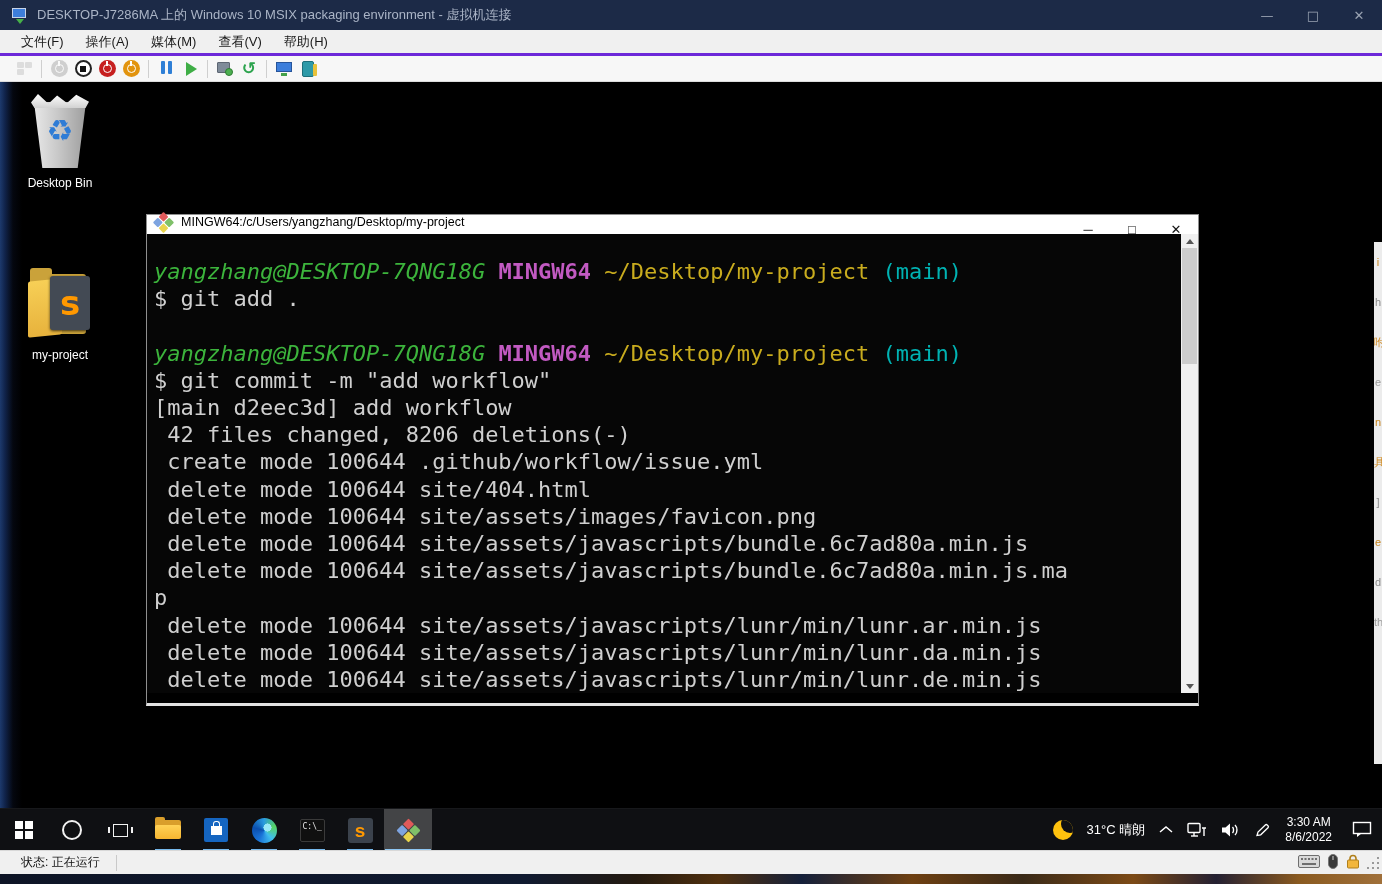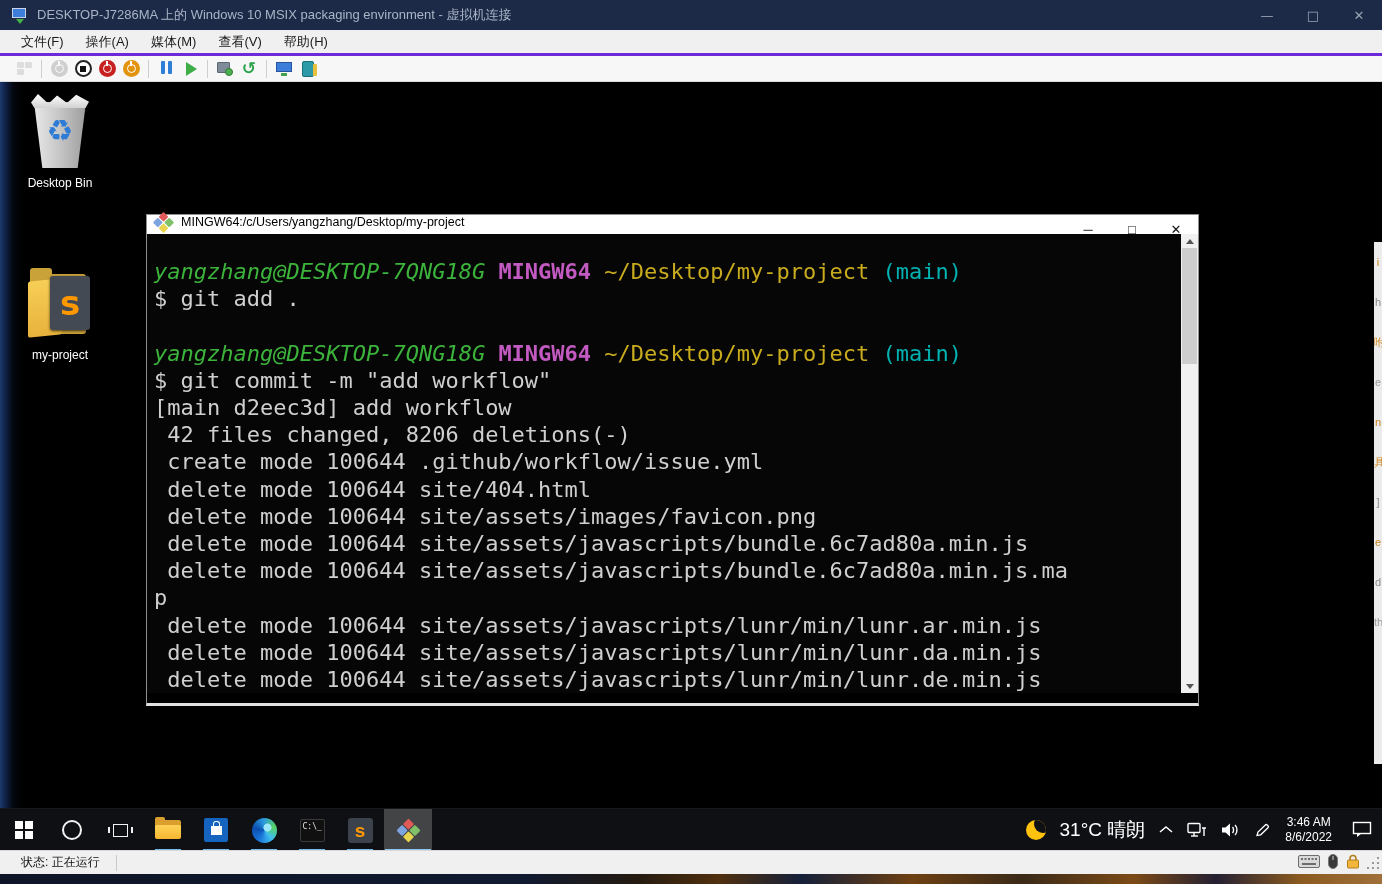--- a/index.html
+++ b/index.html
@@ -123,21 +123,21 @@
                conic-gradient(from 140deg, #3fbdf0, #1973d8, #0b4fae, #2a9ae0, #57d463, #3fbdf0); }
   .cmd-icon { width:25px; height:23px; background:#101010; border:1px solid #3a3a3a; color:#e8e8e8;
     font-family:"DejaVu Sans Mono", monospace; font-size:8px; display:flex; align-items:flex-start; padding:2px; border-radius:2px; }
   .subl-icon { width:25px; height:25px; background:#3b424c; border-radius:3px; color:#ff9800;
     font-size:19px; font-weight:bold; display:flex; align-items:center; justify-content:center; line-height:1; }
   .app-btn .git-diamond { margin:0; width:17px; height:17px; }
   .tb-spacer { flex:1; }
   .tray { display:flex; align-items:center; gap:14px; padding-right:10px; }
   .moon { width:20px; height:20px; border-radius:50%; background:#ffc20e; position:relative; overflow:hidden; }
   .moon::after { content:""; position:absolute; left:8px; top:-5px; width:18px; height:18px; border-radius:50%; background:#0f1013; }
-  .tray-text { color:#fff; font-size:19px; }
+  .tray-text { color:#fff; font-size:13px; }
   .tray-ico { display:flex; align-items:center; }
   .clock { color:#fff; font-size:12px; text-align:center; line-height:15px; }
 
   
   .vm-statusbar { position:absolute; left:0; top:850px; width:1382px; height:24px; background:#f0f0f0;
     border-top:1px solid #d8d8d8; display:flex; align-items:center; font-size:12px; color:#111; }
   .status-text { padding:0 10px 0 21px; }
   .status-sep { width:1px; height:16px; background:#c9c9c9; margin-left:6px; }
   .status-spacer { flex:1; }
   .status-icons { display:flex; align-items:center; gap:8px; margin-right:6px; }
@@ -366,21 +366,21 @@
               <path d="M1 5.5h3.5L9 1.5v13l-4.5-4H1z" fill="#fff"></path>
               <path d="M11.5 5c1.4 1.5 1.4 4.5 0 6M14 3c2.6 2.6 2.6 7.4 0 10" fill="none" stroke="#fff" stroke-width="1.4"></path>
             </svg>
         </span>
         <span class="tray-ico">
           <svg width="17" height="16" viewBox="0 0 17 16">
               <path d="M3 13.5l1-3.4L11.3 3c.5-.5 1.4-.5 1.9 0l.8.8c.5.5.5 1.4 0 1.9l-7.3 7.1L3 13.5z" fill="none" stroke="#fff" stroke-width="1.3"></path>
             </svg>
         </span>
         <span class="clock">
-          <div>3:46 AM</div>
+          <div>3:30 AM</div>
           <div>8/6/2022</div>
         </span>
         <span class="tray-ico" style="margin-left:6px;">
           <svg width="20" height="17" viewBox="0 0 20 17">
               <rect x="1.5" y="1.5" width="17" height="11" fill="none" stroke="#fff" stroke-width="1.4"></rect>
               <path d="M5 12.5V16l4.5-3.5z" fill="#fff"></path>
             </svg>
         </span>
       </div>
     </div>

